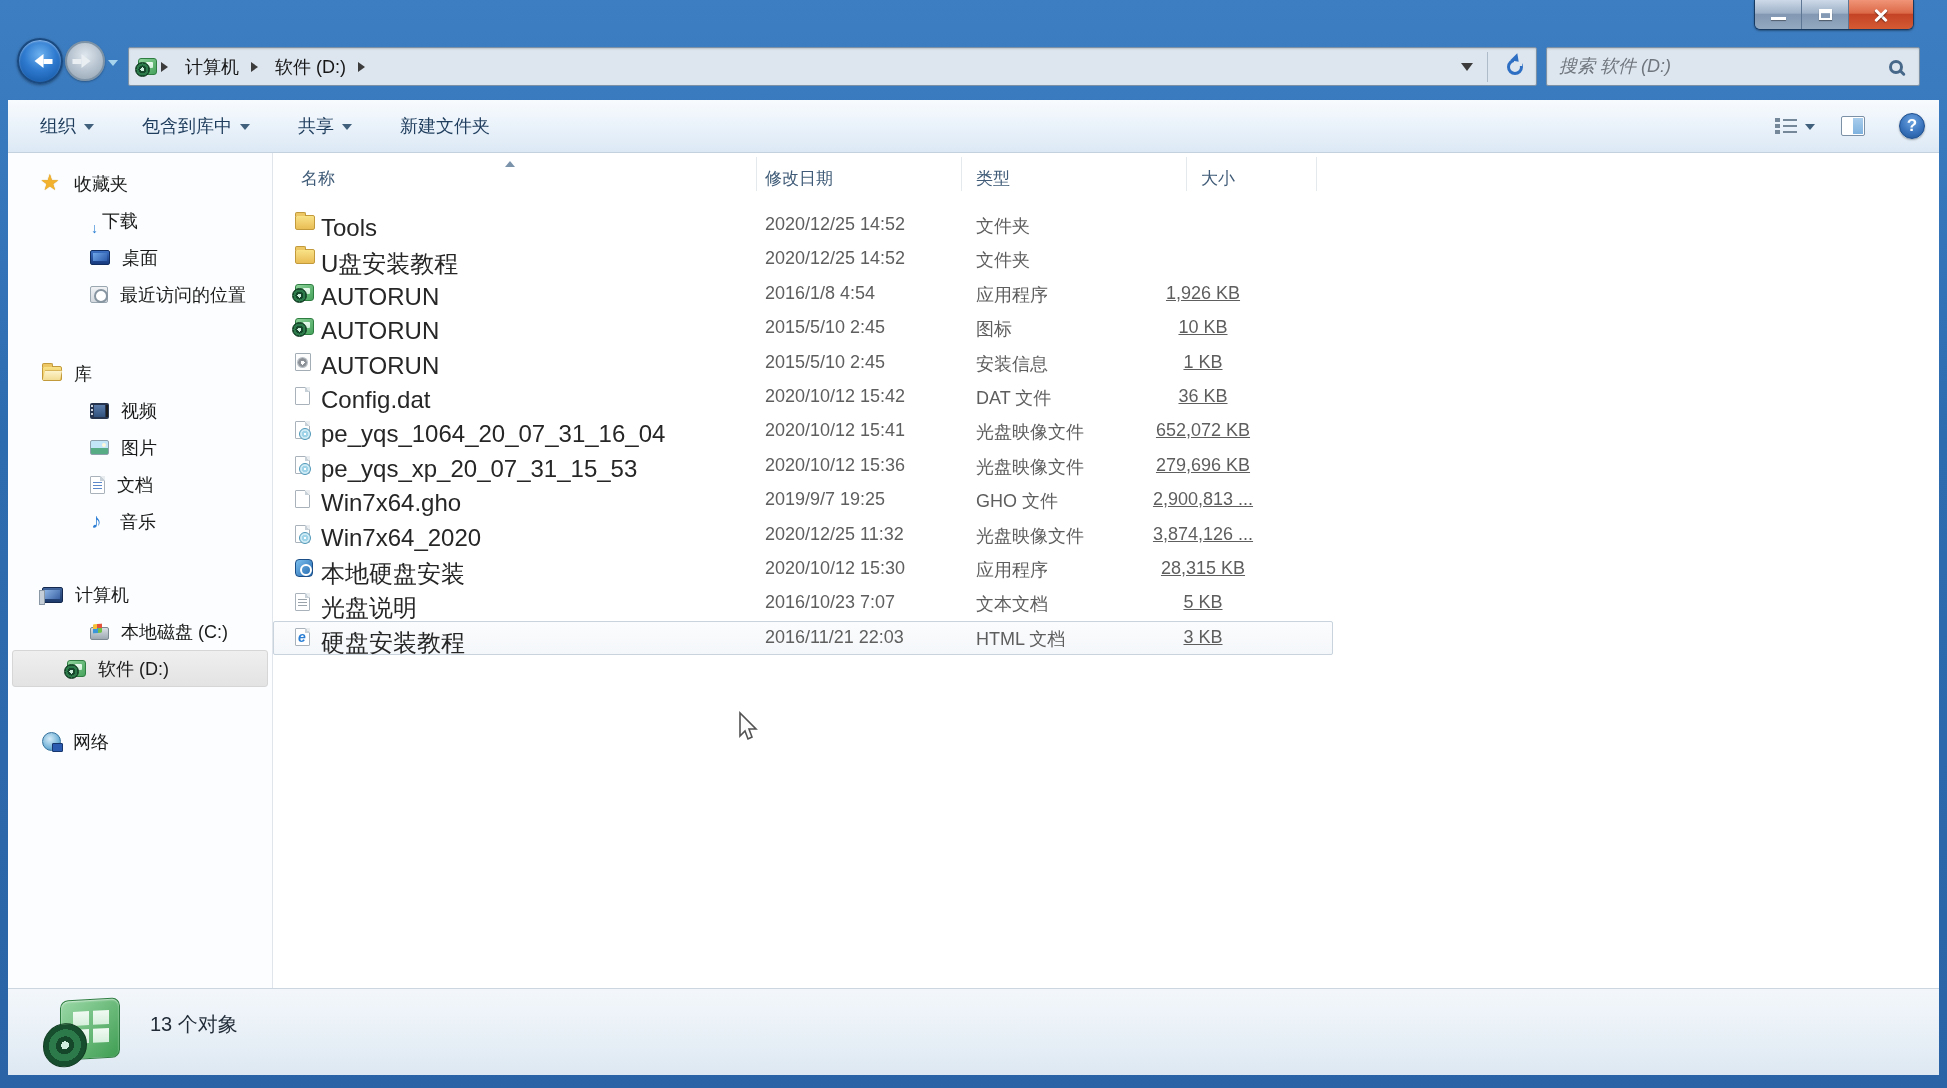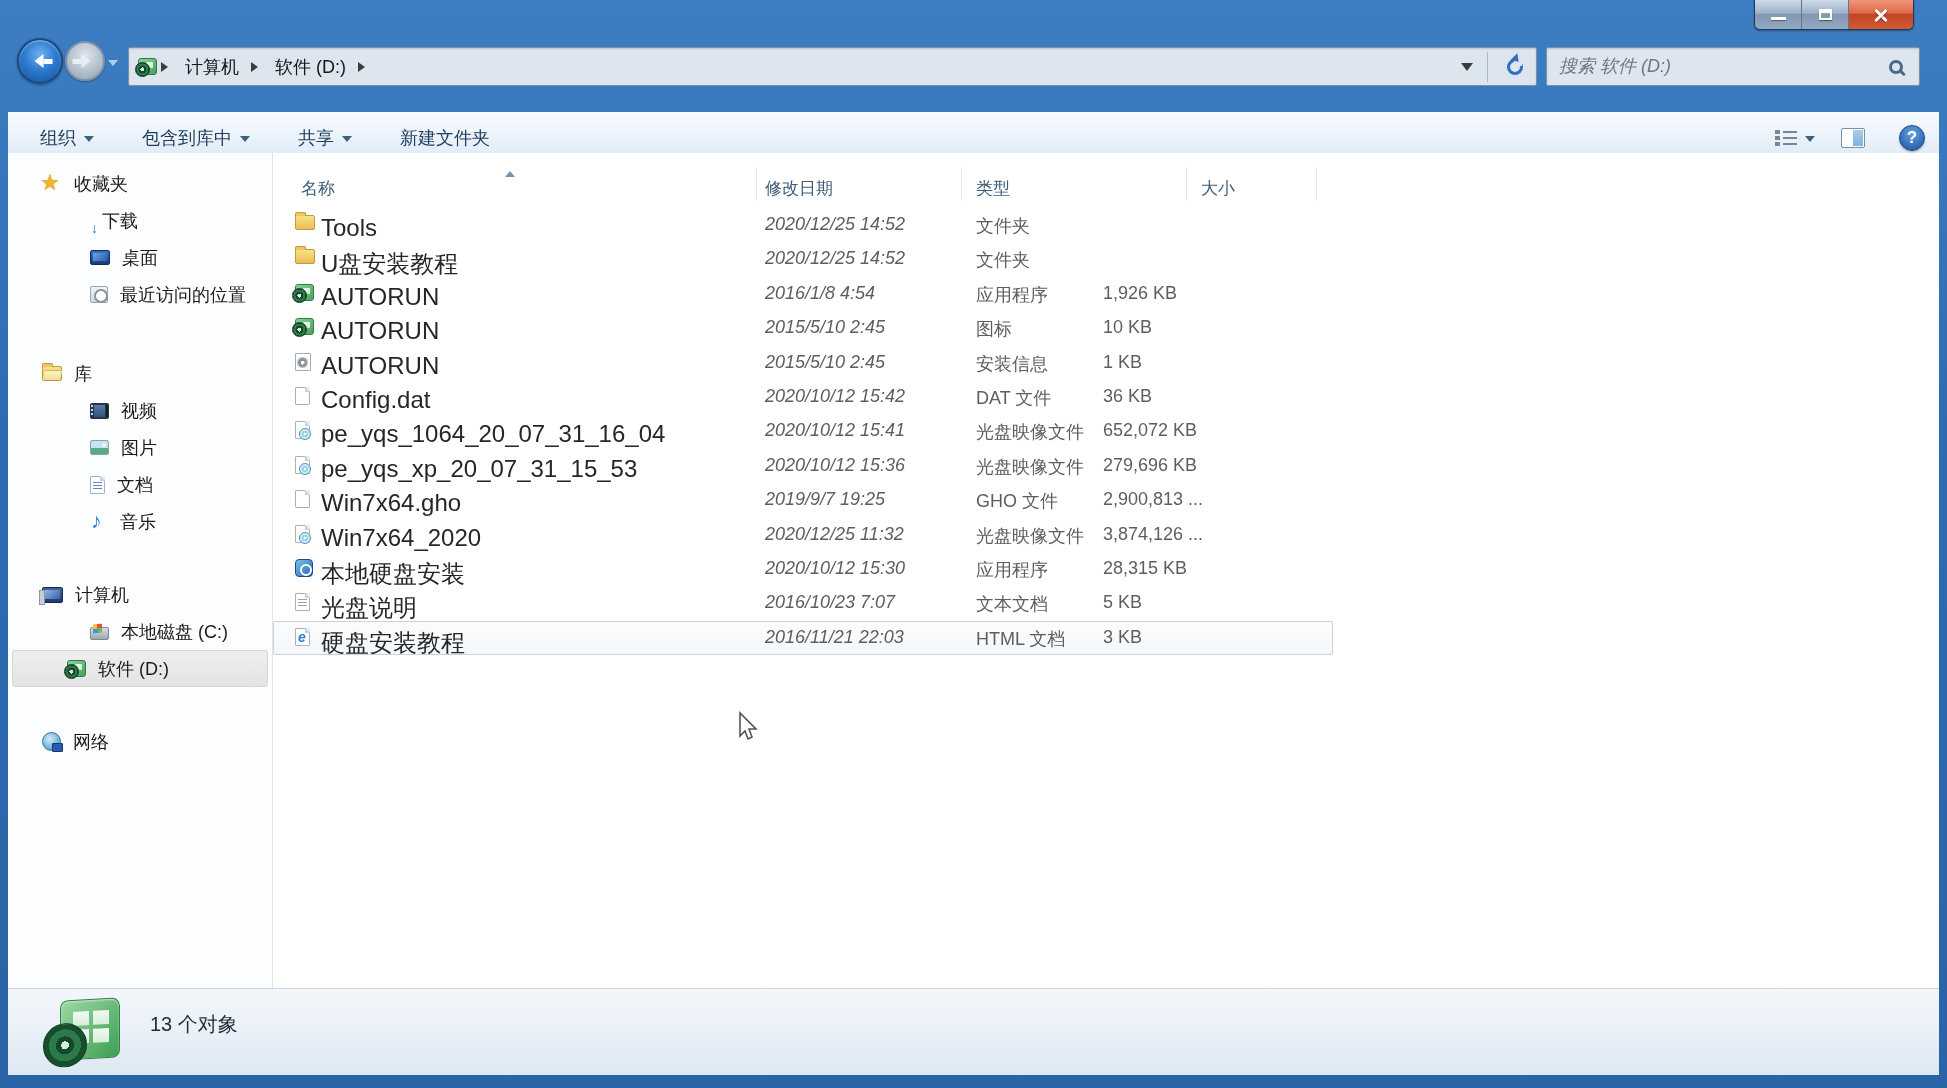--- a/index.html
+++ b/index.html
@@ -60,21 +60,21 @@
     background:#dde5ee; border:1px solid #7c90a6; border-radius:2px;
     box-shadow:inset 0 1px 2px rgba(0,0,0,.15); display:flex; align-items:center; }
   .searchbox input { flex:1; border:none; outline:none; background:transparent; padding:0 12px;
     font-size:18px; font-style:italic; color:#70767d; font-family:"Liberation Sans",sans-serif; }
   .searchbox input::placeholder { color:#70767d; opacity:1; }
   .magnifier { position:relative; width:14px; height:14px; border:3px solid #48688a; border-radius:50%; margin-right:16px; }
   .magnifier::after { content:''; position:absolute; width:8px; height:3px; background:#48688a;
     bottom:-3px; right:-6px; transform:rotate(45deg); border-radius:2px; }
 
   
-  .toolbar { position:absolute; left:8px; top:112px; width:1931px; height:53px;
+  .toolbar { position:absolute; left:8px; top:100px; width:1931px; height:53px;
     background:linear-gradient(180deg,#f8fbfe 0%,#eaf2fa 50%,#dce9f5 100%);
     border-bottom:1px solid #c3d1df; display:flex; align-items:center; }
   .tb-left { display:flex; align-items:center; padding-left:20px; }
   .tb-btn { display:flex; align-items:center; height:36px; padding:0 12px; margin-right:24px;
     font-size:18px; color:#1e3c5c; border-radius:3px; }
   .tb-drop { width:0; height:0; border:5px solid transparent; border-top:6px solid #41607c; margin-left:8px; margin-top:6px; }
   .tb-right { position:absolute; right:14px; top:0; height:100%; display:flex; align-items:center; }
   .views-btn { display:flex; align-items:center; margin-right:26px; }
   .views-icon { position:relative; width:22px; height:19px; }
   .views-icon::before { content:''; position:absolute; left:0; top:1px; width:5px; height:4px;
@@ -175,35 +175,35 @@
     color:#2a7fd4; font-style:italic; }
   .ic-disc-image::after { content:''; position:absolute; right:-2px; bottom:-2px; width:10px; height:10px; border-radius:50%;
     border:1px solid #4d97b8; background:radial-gradient(circle,#fff 0 1.5px,#9fd3e8 1.5px 3px,#cdeaf5 3px); }
   .ic-app-blue { width:18px; height:18px; border-radius:4px; border:1px solid #1b4d86;
     background:linear-gradient(135deg,#7cc0ef,#2268ae); }
   .ic-app-blue::after { content:''; position:absolute; left:4px; top:4px; width:8px; height:8px;
     border:2px solid #fff; border-radius:50%; }
 
   
   .filepane { position:absolute; left:265px; top:0; width:1666px; height:100%; background:#fff; }
-  .flheader { position:absolute; left:0; top:0; width:100%; height:47px; font-size:17px; color:#3f5b77;margin-top:10px; }
+  .flheader { position:absolute; left:0; top:0; width:100%; height:47px; font-size:17px; color:#3f5b77; }
   .flheader .hcol { position:absolute; top:14px; }
   .h-name { left:28px; } .h-date { left:492px; } .h-type { left:703px; } .h-size { left:928px; }
   .hsep { position:absolute; top:4px; width:1px; height:34px; background:#e4e9ee; }
   .hsep1 { left:483px; } .hsep2 { left:688px; } .hsep3 { left:913px; } .hsep4 { left:1043px; }
   .sort-arrow { position:absolute; left:232px; top:3px; width:0; height:0;
     border:5px solid transparent; border-bottom:6px solid #7a93ab; }
 
   .flrows { position:absolute; left:0; top:55px; width:1060px; }
   .frow { position:relative; height:34.4px; }
   .frow .icon { position:absolute; left:22px; top:7px; }
   .c-name { position:absolute; left:48px; top:6px; font-size:24px; color:#262626; white-space:nowrap; }
   .c-date,.c-type { position:absolute; top:6px; font-size:18px; color:#5e5e5e; white-space:nowrap; }
-  .c-date { left:492px;font-style:italic; } .c-type { left:703px; }
-  .c-size { position:absolute; right:30px; top:6px; width:200px; text-align:left; font-size:18px; color:#5e5e5e; white-space:nowrap; }
+  .c-date { left:492px; } .c-type { left:703px; }
+  .c-size { position:absolute; right:30px; top:6px; width:200px; text-align:center; font-size:18px; color:#5e5e5e; white-space:nowrap;text-decoration:underline; }
   .frow.selected { outline:1px solid #c8d3dd; outline-offset:-1px; border-radius:2px;
     background:linear-gradient(180deg,#fbfcfd,#f4f7fa); }
 
   
   .statusbar { position:absolute; left:8px; top:988px; width:1931px; height:87px;
     background:linear-gradient(180deg,#f3f7fb 0%,#e7eff6 60%,#dde8f2 100%); border-top:1px solid #ccd6e0; }
   .status-icon { position:absolute; left:52px; top:10px; width:60px; height:60px; border-radius:8px;
     border:1px solid #2f7e41; background:linear-gradient(135deg,#9ad8a6,#3f9e52);
     box-shadow:inset 0 1px 2px rgba(255,255,255,.6); transform:skewY(-3deg); }
   .status-icon::before { content:''; position:absolute; left:12px; top:11px; width:36px; height:32px;

